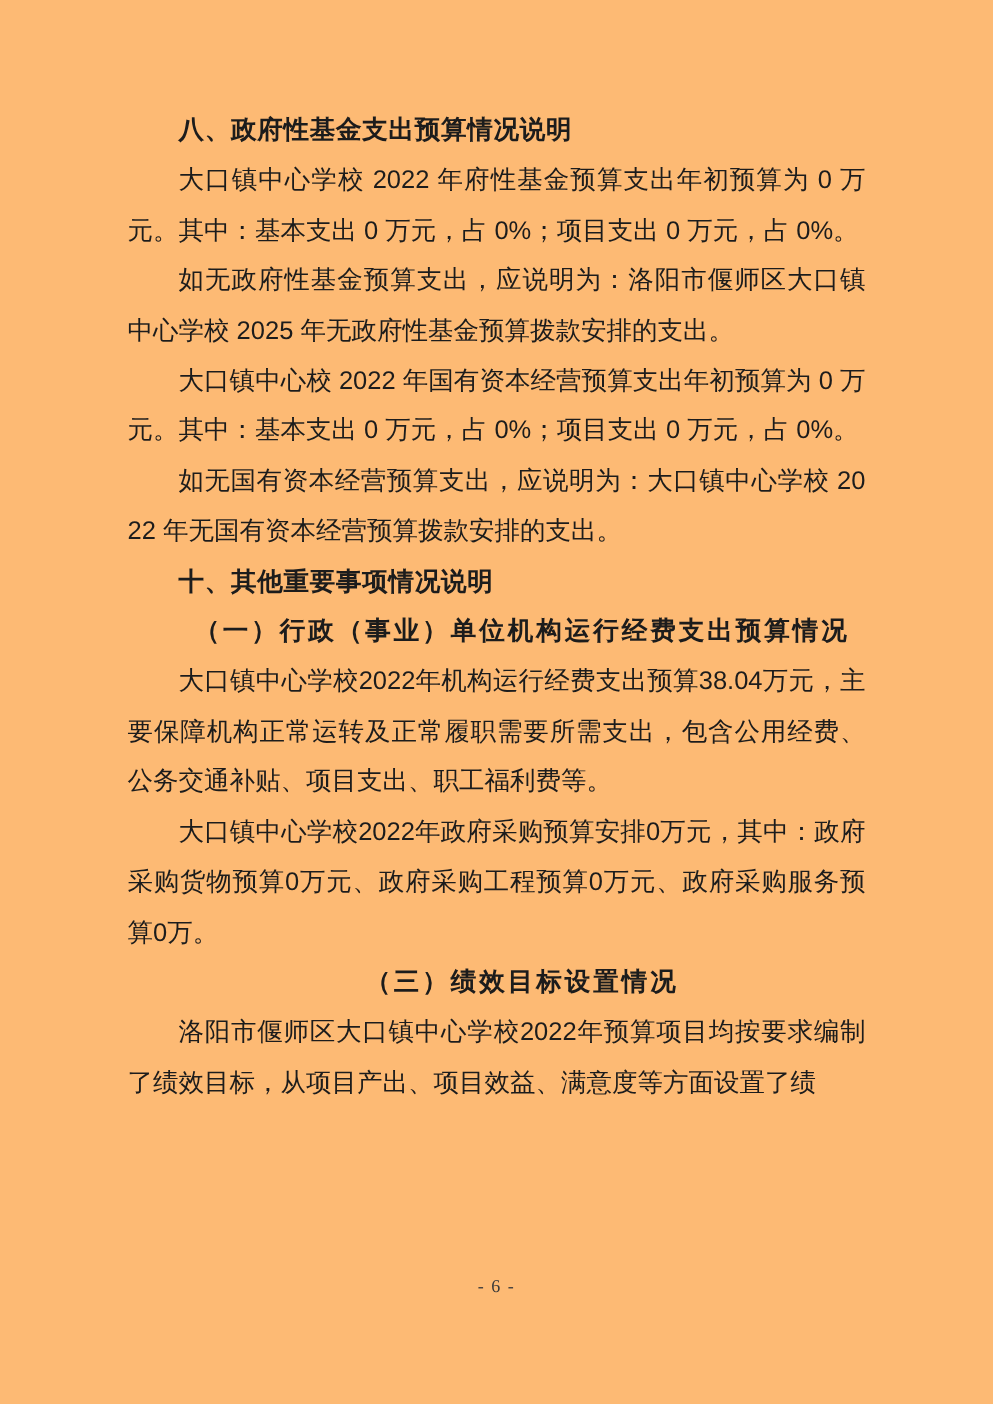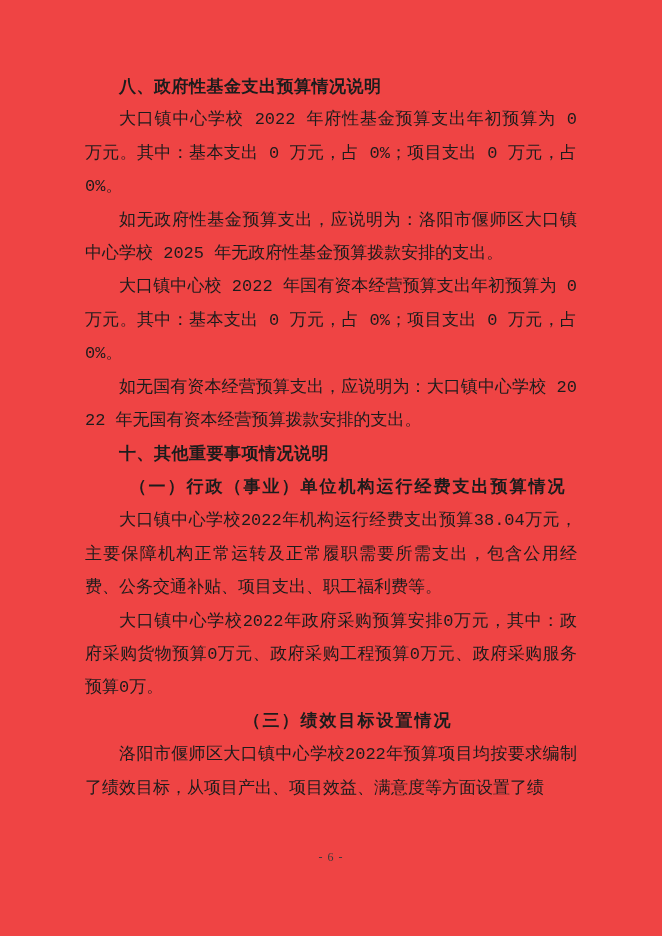--- a/index.html
+++ b/index.html
@@ -4,38 +4,38 @@
 <style>
   html, body {
     margin: 0;
     padding: 0;
     background: #ffffff;
   }
   .page {
     position: relative;
     width: 662px;
     height: 936px;
-    background: #ef4444;
+    background: #fdba74;
     color: #1c1c1c;
     overflow: hidden;
   }
   .content {
     position: absolute;
     top: 70px;
     left: 85px;
     width: 492px;
   }
   .content p {
     margin: 0;
     font-size: 17px;
     line-height: 33.4px;
     text-indent: 2em;
     text-align: justify;
     text-justify: inter-character;
-    font-family: Liberation Mono, monospace;
+    font-family: Liberation Sans, sans-serif;
     color: #1c1c1c;
     word-break: break-all;
   }
   .content p.hd1 {
     font-family: "Liberation Sans", "DejaVu Sans", sans-serif;
     font-weight: 700;
     text-align: left;
     letter-spacing: 0.5px;
   }
   .content p.hd2 {

